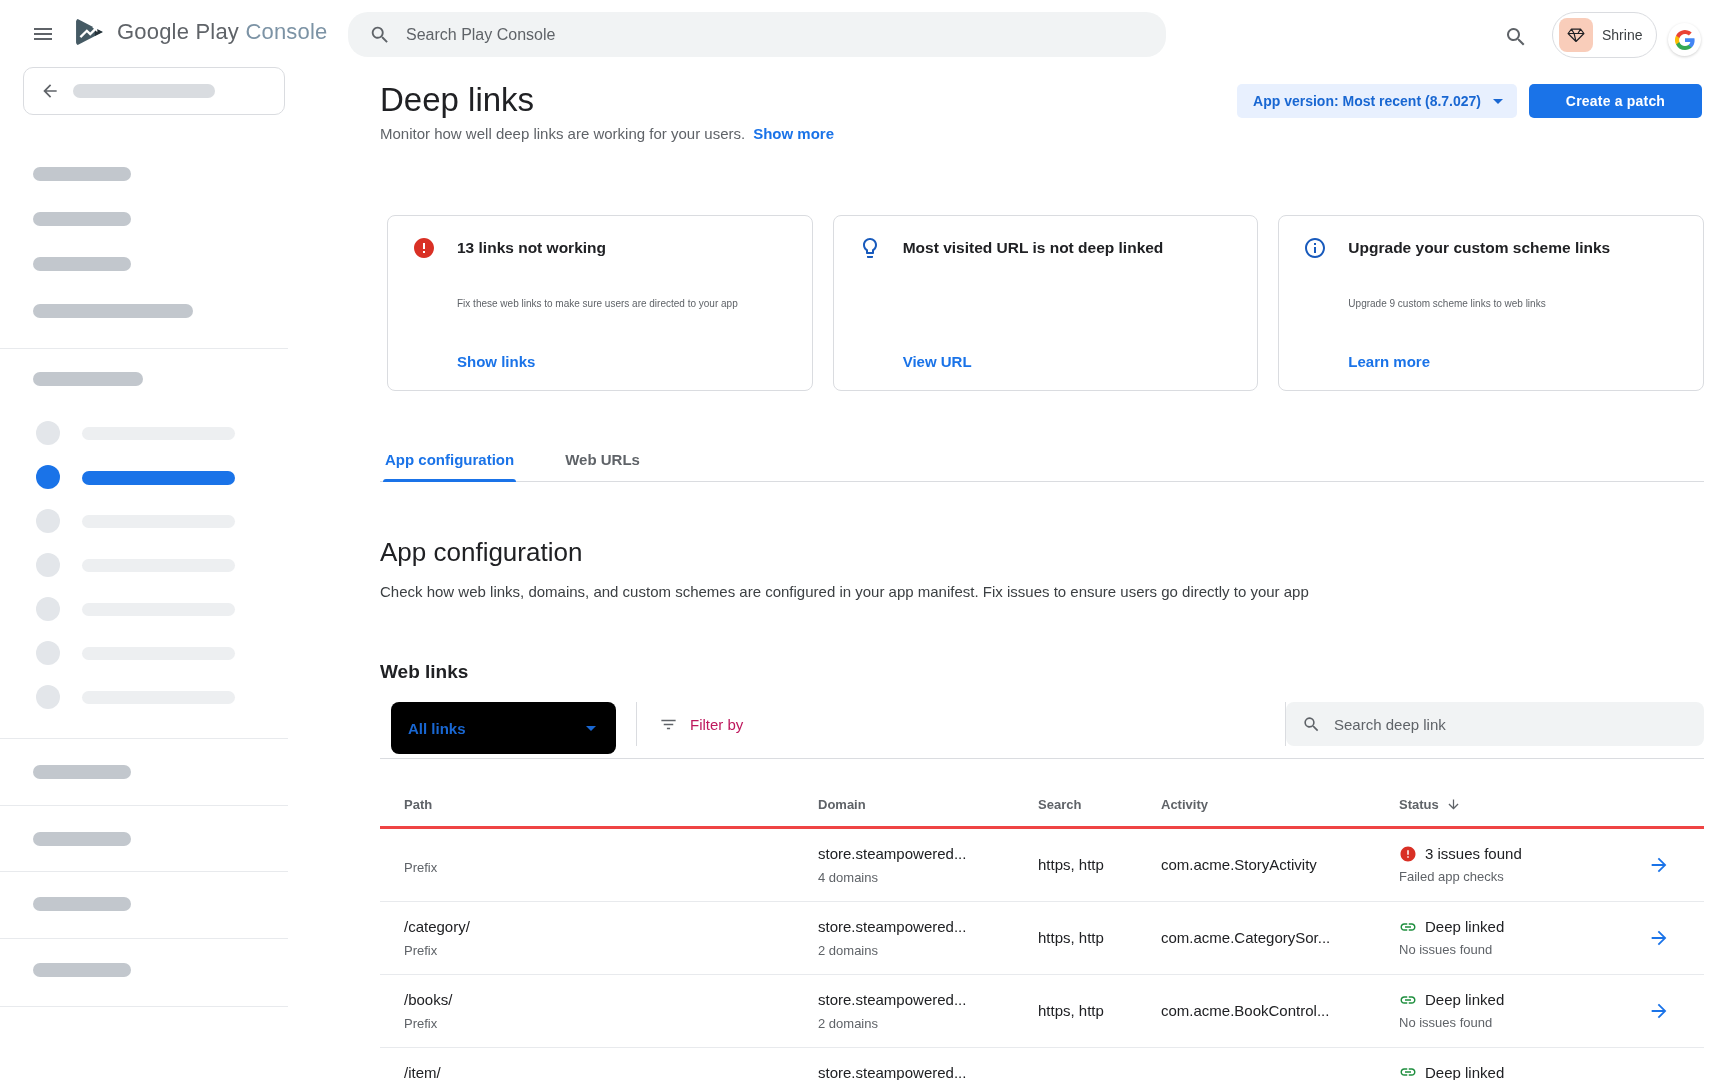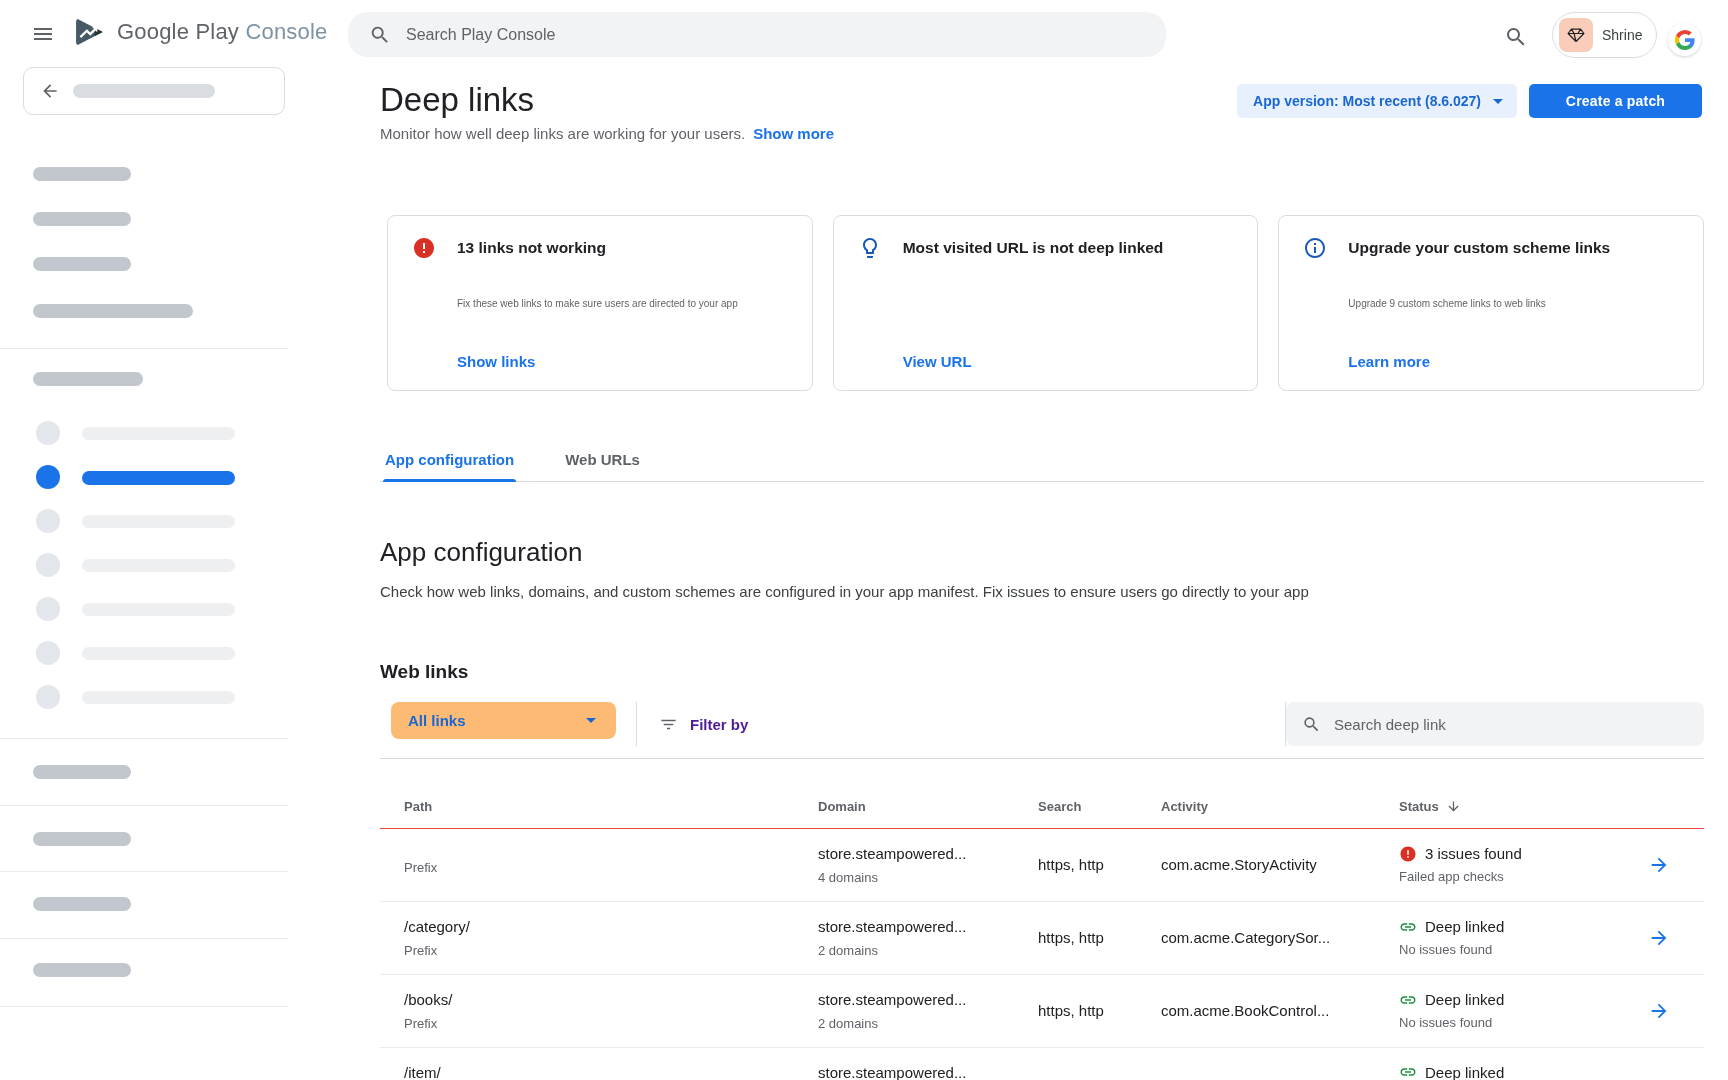--- a/index.html
+++ b/index.html
@@ -72,36 +72,36 @@
   .tab.active { color:#1a73e8; }
   .tab.active::after { content:""; position:absolute; left:0; right:0; bottom:-1px; height:3px;
     background:#1a73e8; border-radius:3px 3px 0 0; }
 
   .h2 { margin-top:54px; font-size:26px; font-weight:400; line-height:32px; color:#202124; }
   .desc { margin-top:14px; font-size:15px; line-height:20px; color:#3c4043; }
   .h3 { margin-top:58px; font-size:19px; font-weight:bold; line-height:24px; color:#202124; }
 
   
   .toolbar { margin-top:18px; height:57px; border-bottom:1px solid #dadce0; display:flex; align-items:flex-start; }
-  .scope-pill { margin-left:11px; width:225px; height:37px; background:#fdba74; border:none; border-radius:8px;
+  .scope-pill { margin-left:11px; width:225px; height:52px; background:#000000; border:none; border-radius:8px;
     display:flex; align-items:center; justify-content:space-between; padding:0 20px 0 17px;
     font-size:15px; font-weight:bold; color:#1967d2; cursor:pointer; font-family:inherit; }
   .vdiv { width:1px; height:44px; background:#dadce0; margin-left:20px; }
   .filter-group { display:flex; align-items:center; gap:12px; margin-left:22px; height:44px; cursor:pointer; }
-  .filter-label { font-size:15px; color:#4c1d95;font-weight:bold; }
+  .filter-label { font-size:15px; color:#be185d; }
   .vdiv2 { width:1px; height:44px; background:#dadce0; margin-left:auto; }
   .dlsearch { width:418px; height:44px; background:#f1f3f4; border-radius:8px;
     display:flex; align-items:center; gap:13px; padding:0 16px; }
   .dlsearch input { flex:1; border:none; outline:none; background:transparent; font-size:15px;
     font-family:inherit; color:#202124; }
   .dlsearch input::placeholder { color:#5f6368; opacity:1; }
 
   
   .tgrid { display:grid; grid-template-columns:438px 220px 123px 238px 1fr 58px; align-items:center; }
-  .thead { height:70px; border-bottom:1px solid #ef4444; align-items:end; }
+  .thead { height:70px; border-bottom:3px solid #ef4444; align-items:end; }
   .th { font-size:13px; font-weight:bold; color:#5f6368; padding-bottom:14px; }
   .th.first { padding-left:24px; }
   .th-status { display:flex; align-items:center; gap:7px; cursor:pointer; }
   .trow { height:73px; border-bottom:1px solid #e8eaed; cursor:pointer; }
   .cell-main { font-size:15px; line-height:20px; color:#202124; }
   .cell-sub { font-size:13px; line-height:18px; color:#5f6368; margin-top:5px; }
   .cell.first { padding-left:24px; }
   .status-main { display:flex; align-items:center; gap:8px; font-size:15px; color:#202124; }
   .row-arrow { background:none; border:none; cursor:pointer; padding:2px; display:flex; }
   svg { display:block; }
@@ -206,21 +206,21 @@
   <div class="sdiv" style="top:739px;"></div>
   <span class="sk" style="left:33px; top:766px; width:98px;"></span>
   <div class="sdiv" style="top:805px;"></div>
   <span class="sk" style="left:33px; top:831px; width:98px;"></span>
   <div class="sdiv" style="top:872px;"></div>
   <span class="sk" style="left:33px; top:897px; width:98px;"></span>
   <div class="sdiv" style="top:940px;"></div>
 </div>
 
 <button class="version-chip">
-  <span>App version: Most recent (8.6.027)</span>
+  <span>App version: Most recent (8.7.027)</span>
   <span class="caret"></span>
 </button>
 <button class="patch-btn">Create a patch</button>
 
 <div class="main">
   <div class="page-title">Deep links</div>
   <div class="subtitle-row">
     <span>Monitor how well deep links are working for your users.</span><a class="link">Show more</a>
   </div>
 

